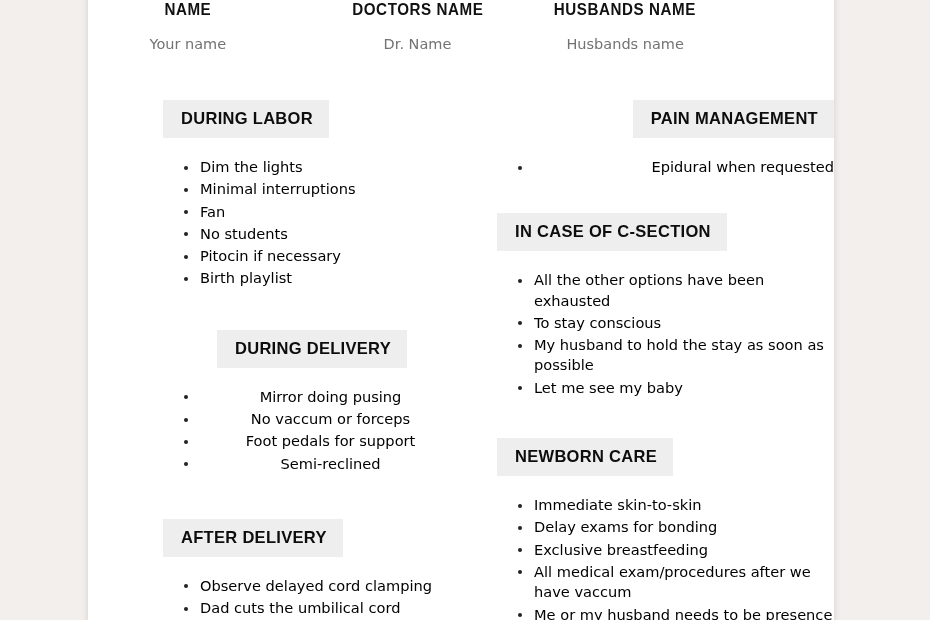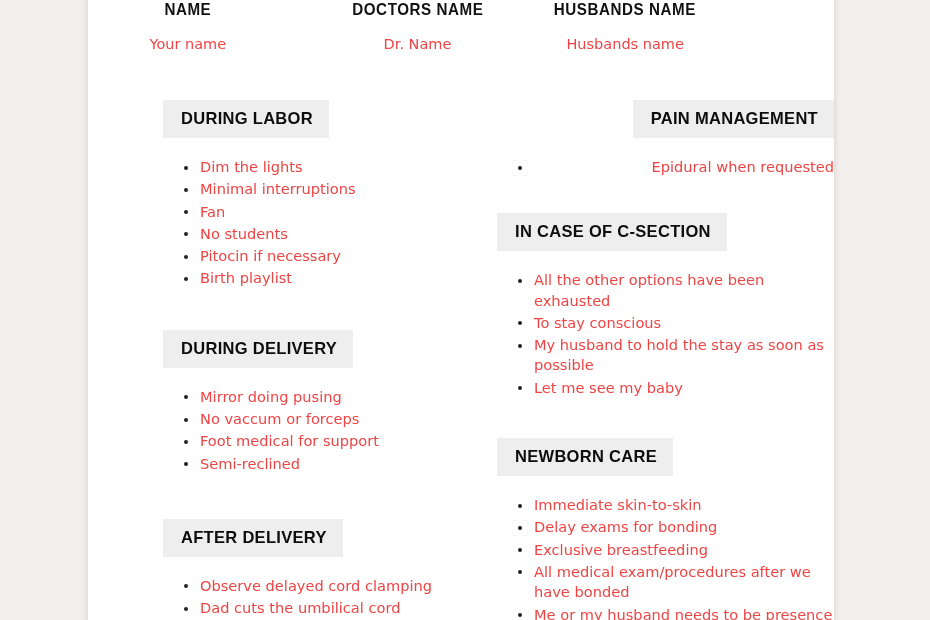--- a/index.html
+++ b/index.html
@@ -46,21 +46,21 @@
     font-size: 16.5px;
     letter-spacing: 0.6px;
     color: #111111;
     white-space: nowrap;
     transform: scaleX(0.92);
   }
   .name-col-value {
     margin-top: 17px;
     font-family: "DejaVu Sans", sans-serif;
     font-size: 14.5px;
-    color: #ef4444;
+    color: #737373;
     white-space: nowrap;
   }
 
   
   #name-col-1 { margin-left: -5px; }
   #name-col-2 { margin-left: 8px; }
   #name-col-3 { margin-left: 20px; margin-right: -10px; }
 
   
   #columns {
@@ -99,36 +99,36 @@
     margin: 0 0 0 20px;
     padding: 0;
   }
   ul.section-list li {
     position: relative;
     padding-left: 17px;
     margin-bottom: 2px;
     font-family: "DejaVu Sans", sans-serif;
     font-size: 14.6px;
     line-height: 20.3px;
-    color: #ef4444;
+    color: #000000;
   }
   ul.section-list li::before {
     content: "";
     position: absolute;
     left: 1px;
     top: 8.5px;
     width: 4px;
     height: 4px;
     border-radius: 50%;
     background: #222222;
   }
 
   
   #sec-during-labor    { margin-bottom: 41px; }
-  #sec-during-delivery { margin-bottom: 45px; }
+  #sec-during-delivery { margin-bottom: 45px; text-align: center; }
   #sec-after-delivery  { margin-bottom: 0; }
 
   #sec-pain-management { margin-bottom: 36px; text-align: right; }
   #sec-c-section       { margin-bottom: 40px; }
   #sec-newborn-care    { margin-bottom: 0; }
 </style>
 </head>
 <body>
 
 <div id="page-sheet">
@@ -170,21 +170,21 @@
         </ul>
       </div>
 
       <div class="section" id="sec-during-delivery">
         <div class="section-header">
           <span class="section-header-text">DURING DELIVERY</span>
         </div>
         <ul class="section-list">
           <li>Mirror doing pusing</li>
           <li>No vaccum or forceps</li>
-          <li>Foot medical for support</li>
+          <li>Foot pedals for support</li>
           <li>Semi-reclined</li>
         </ul>
       </div>
 
       <div class="section" id="sec-after-delivery">
         <div class="section-header">
           <span class="section-header-text">AFTER DELIVERY</span>
         </div>
         <ul class="section-list">
           <li>Observe delayed cord clamping</li>
@@ -219,21 +219,21 @@
       </div>
 
       <div class="section" id="sec-newborn-care">
         <div class="section-header">
           <span class="section-header-text">NEWBORN CARE</span>
         </div>
         <ul class="section-list">
           <li>Immediate skin-to-skin</li>
           <li>Delay exams for bonding</li>
           <li>Exclusive breastfeeding</li>
-          <li>All medical exam/procedures after we have bonded</li>
+          <li>All medical exam/procedures after we have vaccum</li>
           <li>Me or my husband needs to be presence for any procedure</li>
         </ul>
       </div>
 
     </div>
 
   </div>
 
 </div>
 

